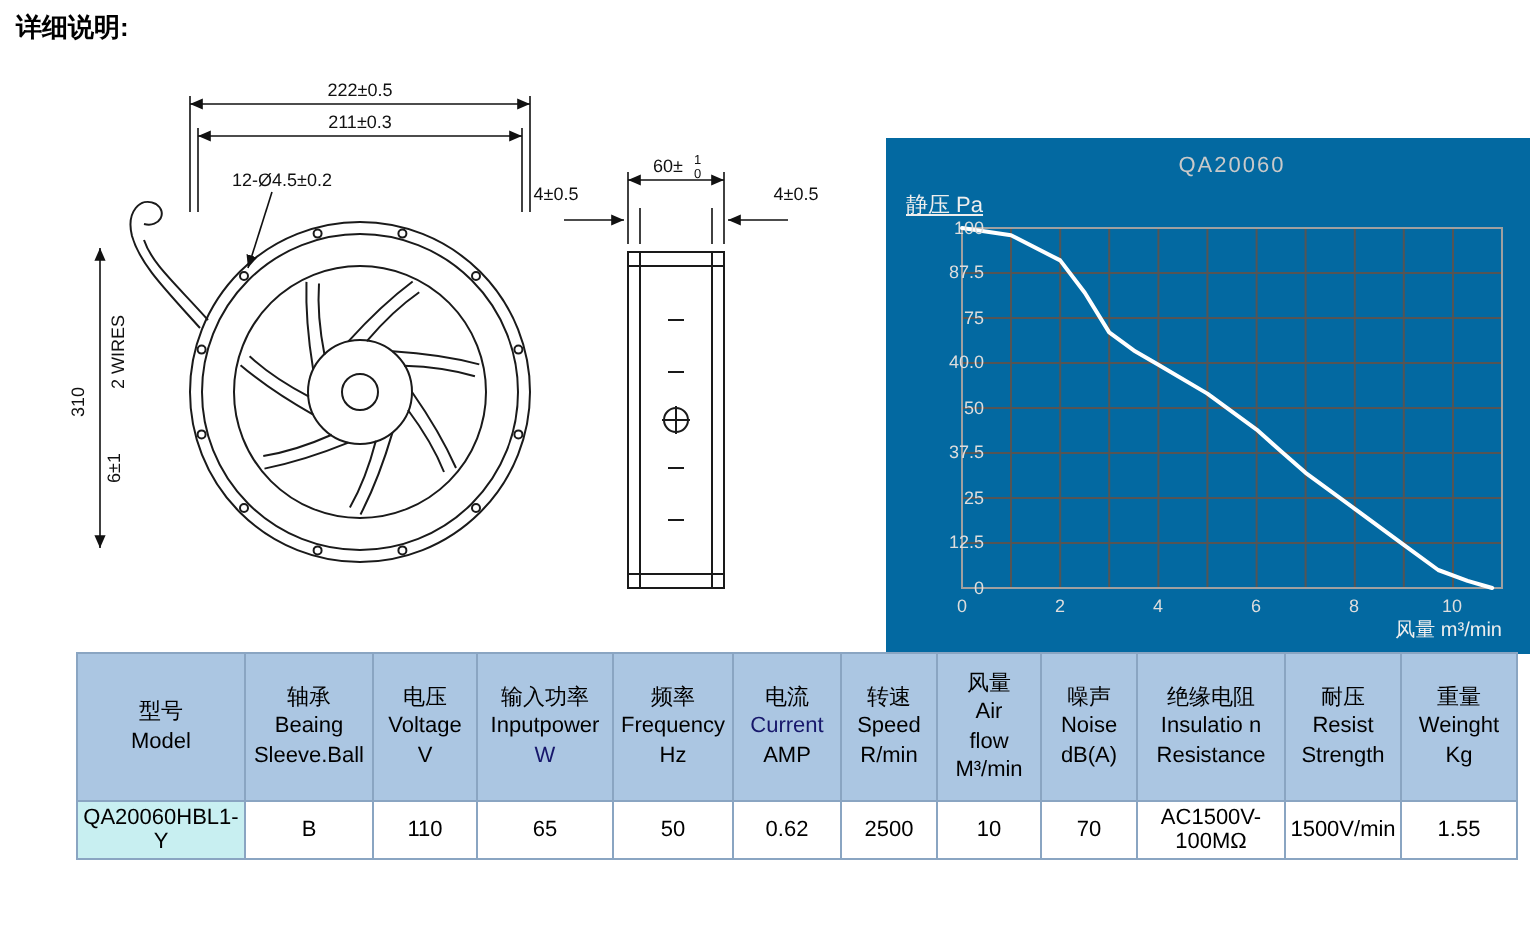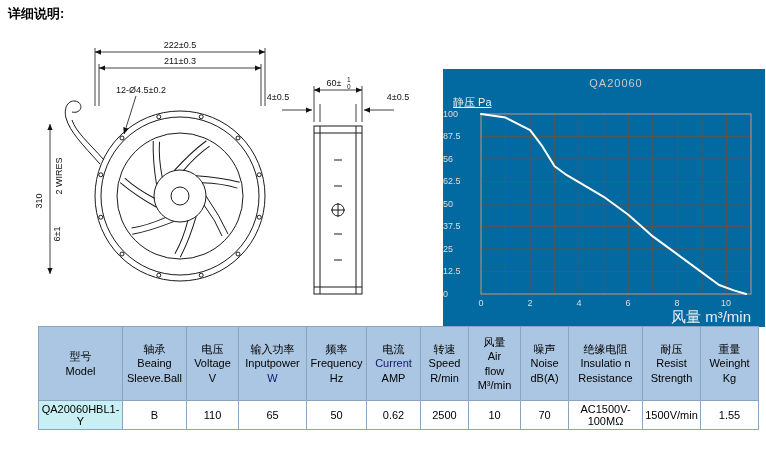--- a/index.html
+++ b/index.html
@@ -12,22 +12,22 @@
   
   .drawing { position:absolute; left:20px; top:36px; }
   .drawing text { font-family:"Liberation Sans", sans-serif; }
 
   
   .chart { position:absolute; left:443px; top:40px; width:322px; height:258px; background:#0369a1;margin-top:29px; }
   .chart .plot { position:absolute; left:0; top:0; }
   .chart-title { position:absolute; left:38px; top:8px; width:270px; text-align:center;
                  color:#c9c9c9; font-size:11px; letter-spacing:1px; }
   .ylab { position:absolute; left:10px; top:26px; color:#eee; font-size:11px;text-decoration:underline; }
-  .xlab { position:absolute; right:14px; top:239px; color:#eee; font-size:15px; }
-  .ytick { position:absolute; left:0; width:33px; color:#ddd; font-size:9px; }
+  .xlab { position:absolute; right:14px; top:239px; color:#eee; font-size:10px; }
+  .ytick { position:absolute; left:16px; width:33px; text-align:right; color:#ddd; font-size:9px; }
   .xtick { position:absolute; top:229px; width:20px; text-align:center; color:#ddd; font-size:9px; }
 
   
   table.spec { position:absolute; left:38px; top:326px; width:720px;
                border-collapse:collapse; table-layout:fixed; font-size:11px; }
   .spec th, .spec td { border:1px solid #8aa5c2; text-align:center; vertical-align:middle;
                        padding:1px 2px; overflow:hidden; }
   .spec thead th { background:#abc6e2; font-weight:normal; height:74px; }
   .spec td { height:29px; background:#fff; }
   .spec td.model-cell { background:#c8eff1; }
@@ -195,22 +195,22 @@
     <rect x="38" y="45" width="270" height="180" fill="none" stroke="#a0a0a0" stroke-width="1"></rect>
     <polyline fill="none" stroke="#ffffff" stroke-width="2" stroke-linejoin="round" stroke-linecap="round" points="38.0,45.0 62.5,48.6 87.1,61.2 99.4,77.4 111.6,97.2 123.9,106.2 136.2,113.4 160.7,127.8 185.3,145.8 197.5,156.6 209.8,167.4 234.4,185.4 258.9,203.4 276.1,216.0 290.8,221.4 303.1,225.0"></polyline>
   </svg>
 
   <div class="chart-title">QA20060</div>
   <div class="ylab">静压 Pa</div>
   <div class="xlab">风量 m³/min</div>
 
   <div class="ytick" style="top:40px">100</div>
   <div class="ytick" style="top:62px">87.5</div>
-  <div class="ytick" style="top:85px">56</div>
-  <div class="ytick" style="top:107px">62.5</div>
+  <div class="ytick" style="top:85px">75</div>
+  <div class="ytick" style="top:107px">40.0</div>
   <div class="ytick" style="top:130px">50</div>
   <div class="ytick" style="top:152px">37.5</div>
   <div class="ytick" style="top:175px">25</div>
   <div class="ytick" style="top:197px">12.5</div>
   <div class="ytick" style="top:220px">0</div>
 
   <div class="xtick" style="left:28px">0</div>
   <div class="xtick" style="left:77px">2</div>
   <div class="xtick" style="left:126px">4</div>
   <div class="xtick" style="left:175px">6</div>

